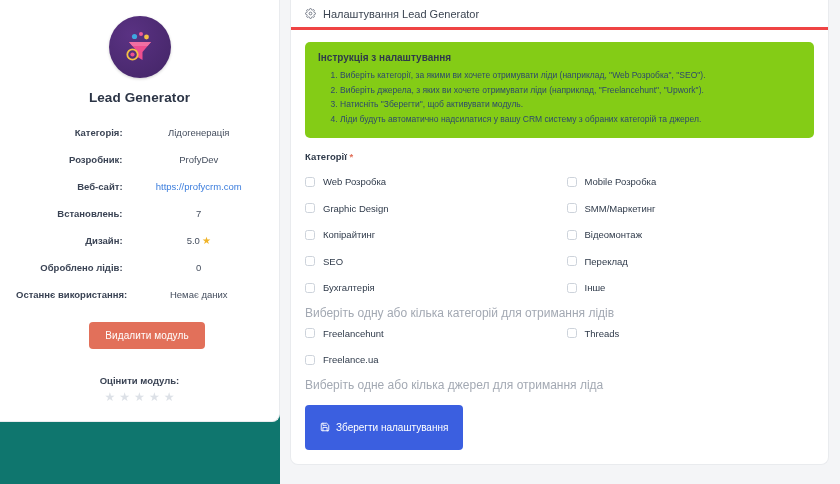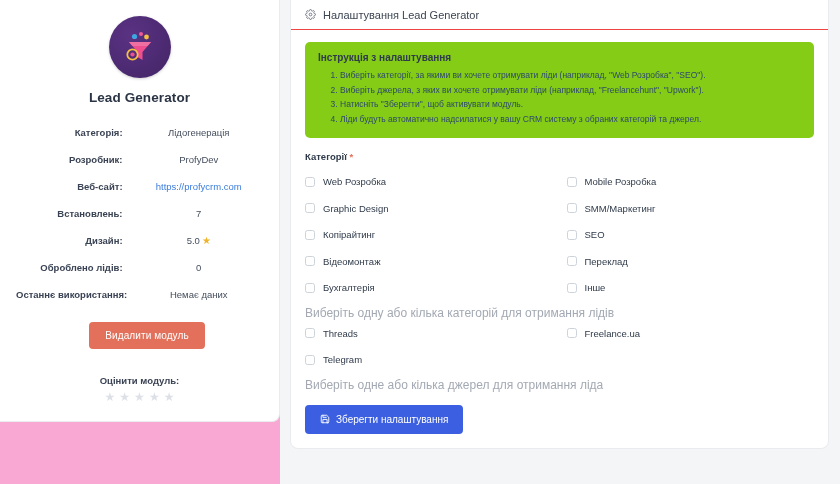--- a/index.html
+++ b/index.html
@@ -12,21 +12,21 @@
   #app {
     width: 840px; height: 484px;
     display: flex;
     align-items: flex-start;
     gap: 10px;
     padding: 0;
     background: #f4f5f7;
   }
 
   
-  .left-col { width: 280px; flex: 0 0 280px; height: 484px; background:#f9a8d4; }
+  .left-col { width: 280px; flex: 0 0 280px; height: 484px; background:#0f766e; }
   .module-card {
     background: #ffffff;
     border: 1px solid #e9ebee;
     border-top: none;
     border-left: none;
     border-radius: 0 0 8px 0;
     width: 280px;
     padding: 14px 16px 18px 16px;
     display: flex;
     flex-direction: column;
@@ -111,21 +111,21 @@
     border: 1px solid #e9ebee;
     border-top: none;
     border-radius: 0 0 8px 8px;
     margin-right: 11px;
   }
   .settings-header {
     height: 30px;
     display: flex;
     align-items: center;
     padding: 0 14px;
-    border-bottom: 1px solid #ef4444;
+    border-bottom: 3px solid #ef4444;
     gap: 7px;
   }
   .gear-icon { display: flex; align-items: center; color: #6b7280; }
   .settings-title {
     font-size: 11px;
     color: #3c4552;
     font-weight: 400;
   }
   .settings-body { padding: 12px 14px 14px 14px; }
 
@@ -188,21 +188,21 @@
     margin-top: 5px;
   }
   .save-btn {
     margin-top: 13px;
     background: #3b5fe0;
     color: #fff;
     border: none;
     border-radius: 4px;
     font-size: 10px;
     font-family: "Liberation Sans", sans-serif;
-    padding: 9px 15px;
+    padding: 17px 15px;
     display: inline-flex;
     align-items: center;
     gap: 6px;
     cursor: pointer;
   }
   .save-icon { display: flex; align-items: center; }
 </style>
 </head>
 <body>
 
@@ -315,55 +315,55 @@
           <label class="cb-row">
             <span class="cb-box"></span>
             <span class="cb-label">SMM/Маркетинг</span>
           </label>
           <label class="cb-row">
             <span class="cb-box"></span>
             <span class="cb-label">Копірайтинг</span>
           </label>
           <label class="cb-row">
             <span class="cb-box"></span>
+            <span class="cb-label">Відеомонтаж</span>
+          </label>
+          <label class="cb-row">
+            <span class="cb-box"></span>
             <span class="cb-label">SEO</span>
           </label>
           <label class="cb-row">
             <span class="cb-box"></span>
-            <span class="cb-label">Відеомонтаж</span>
-          </label>
-          <label class="cb-row">
-            <span class="cb-box"></span>
             <span class="cb-label">Переклад</span>
           </label>
           <label class="cb-row">
             <span class="cb-box"></span>
             <span class="cb-label">Бухгалтерія</span>
           </label>
           <label class="cb-row">
             <span class="cb-box"></span>
             <span class="cb-label">Інше</span>
           </label>
         </div>
 
         <div class="hint">Виберіть одну або кілька категорій для отримання лідів</div>
 
 
         <div class="cb-grid">
           <label class="cb-row">
             <span class="cb-box"></span>
+            <span class="cb-label">Freelancehunt</span>
+          </label>
+          <label class="cb-row">
+            <span class="cb-box"></span>
             <span class="cb-label">Threads</span>
           </label>
           <label class="cb-row">
             <span class="cb-box"></span>
             <span class="cb-label">Freelance.ua</span>
-          </label>
-          <label class="cb-row">
-            <span class="cb-box"></span>
-            <span class="cb-label">Telegram</span>
           </label>
         </div>
 
         <div class="hint">Виберіть одне або кілька джерел для отримання ліда</div>
 
         <button class="save-btn">
           <span class="save-icon">
             <svg width="10" height="10" viewBox="0 0 24 24" fill="none" stroke="#ffffff" stroke-width="2.2" stroke-linecap="round" stroke-linejoin="round">
               <path d="M19 21H5a2 2 0 0 1-2-2V5a2 2 0 0 1 2-2h11l5 5v11a2 2 0 0 1-2 2z"></path>
               <polyline points="17 21 17 13 7 13 7 21"></polyline>

